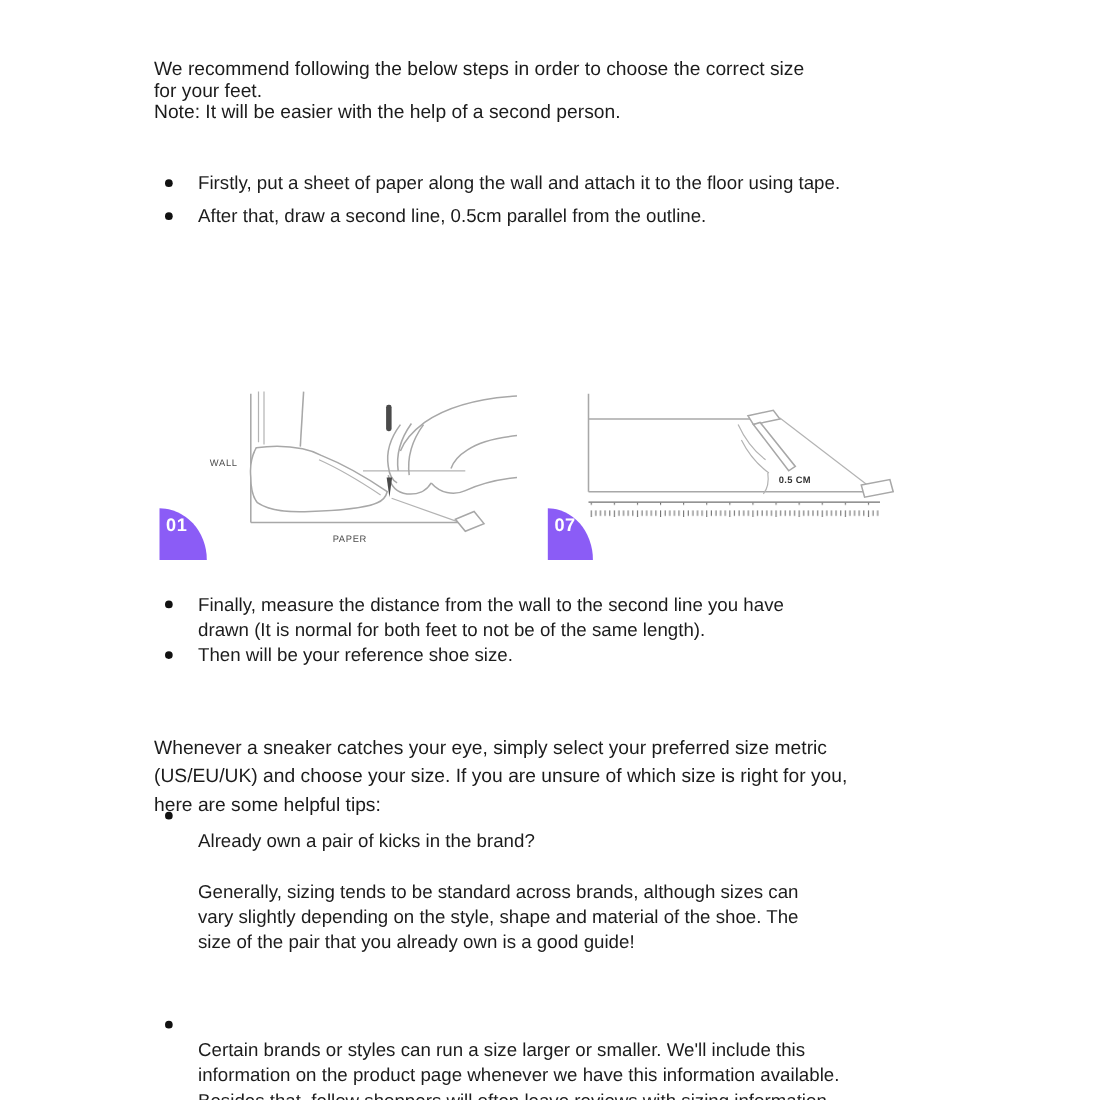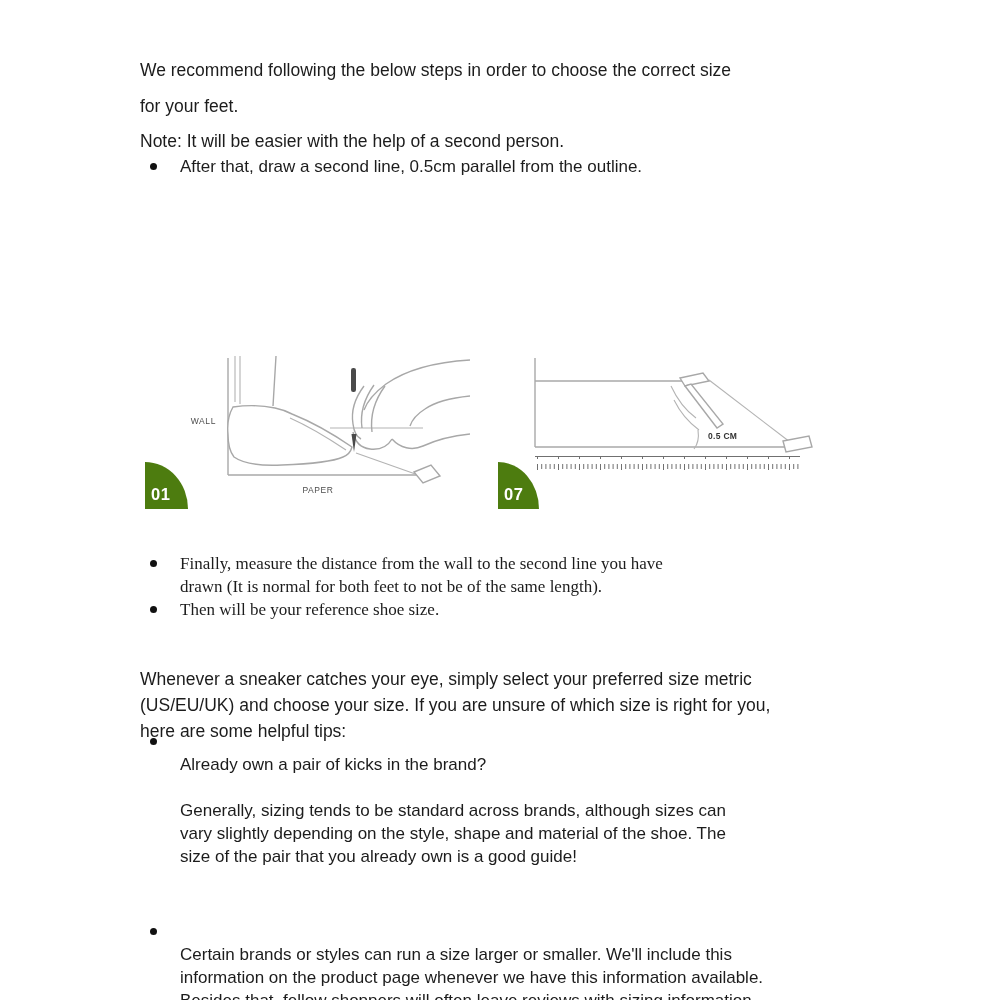--- a/index.html
+++ b/index.html
@@ -1,61 +1,62 @@
 <!DOCTYPE html>
 <html><head>
 <meta charset="utf-8">
 <style>
   html,body{margin:0;padding:0;background:#ffffff;}
   body{width:1000px;height:1000px;font-family:"Liberation Sans","DejaVu Sans",sans-serif;color:#1c1c1c;}
   .page{position:relative;width:1000px;height:1000px;background:#fff;overflow:hidden;}
 
-  .para{position:absolute;left:140px;width:700px;font-size:17.5px;line-height:36px;white-space:pre-line;}
+  .para{position:absolute;left:140px;width:700px;font-size:17.5px;line-height:20px;white-space:pre-line;}
   #intro{top:34px;}
-  #note{top:112px;margin-top:11px;}
+  #note{top:80px;margin-top:11px;}
   #tips-intro{top:648px;line-height:26px;}
 
   ul.blist{position:absolute;left:140px;width:722px;margin:0;padding:0;list-style:none;}
   ul.blist li{position:relative;padding-left:40px;font-size:17px;line-height:23px;white-space:pre-line;}
   ul.blist li::before{content:"";position:absolute;left:10px;top:8px;width:7px;height:7px;border-radius:50%;background:#111;}
   #steps{top:155px;}
   #steps li + li{margin-top:7px;}
-  #measure{top:552px;font-family:Liberation Serif, serif;}
+  #measure{top:538px;}
   #tips{top:730px;}
   #tips li + li{margin-top:29px;}
   .tip-title{display:block;}
   .tip-body{display:block;white-space:pre-line;}
 
   .fig-svg{position:absolute;top:352px;}
   #fig1-svg{left:140px;}
   #fig2-svg{left:495px;}
 
-  .badge{position:absolute;top:462px;width:43px;height:47px;background:#4d7c0f;border-radius:0 100% 0 0;
+  .badge{position:absolute;top:462px;width:43px;height:47px;background:#8b5cf6;border-radius:0 100% 0 0;
          display:flex;align-items:flex-end;color:#fff;font-weight:bold;font-size:16.5px;
-         padding:0 0 5px 6px;box-sizing:border-box;letter-spacing:.5px;}
+         padding:0 0 21px 6px;box-sizing:border-box;letter-spacing:.5px;}
   #badge1{left:145px;}
   #badge2{left:498px;width:41px;}
 
   .figlabel{font-size:8.5px;fill:#4c4c4c;letter-spacing:.6px;}
   .figlabel-bold{font-size:8.5px;fill:#333;font-weight:bold;letter-spacing:.3px;}
   .ln{stroke:#a8a8a8;stroke-width:1.4;fill:none;}
   .lnthin{stroke:#b3b3b3;stroke-width:1.1;fill:none;}
   .dark{fill:#4a4a4a;}
   .whiteface{fill:#ffffff;stroke:#a8a8a8;stroke-width:1.4;}
 </style>
 </head>
 <body>
 
 <div class="page">
 
   <p class="para" id="intro">We recommend following the below steps in order to choose the correct size
 for your feet.</p>
   <p class="para" id="note">Note: It will be easier with the help of a second person.</p>
 
   <ul class="blist" id="steps">
+    <li>Firstly, put a sheet of paper along the wall and attach it to the floor using tape.</li>
     <li>After that, draw a second line, 0.5cm parallel from the outline.</li>
   </ul>
 
   <svg class="fig-svg" id="fig1-svg" width="330" height="150" viewBox="0 0 330 150">
     <g>
       <path class="ln" d="M88,6 L88,123"></path>
     </g>
     <g>
       <path class="ln" d="M88,123 L298,123"></path>
     </g>

